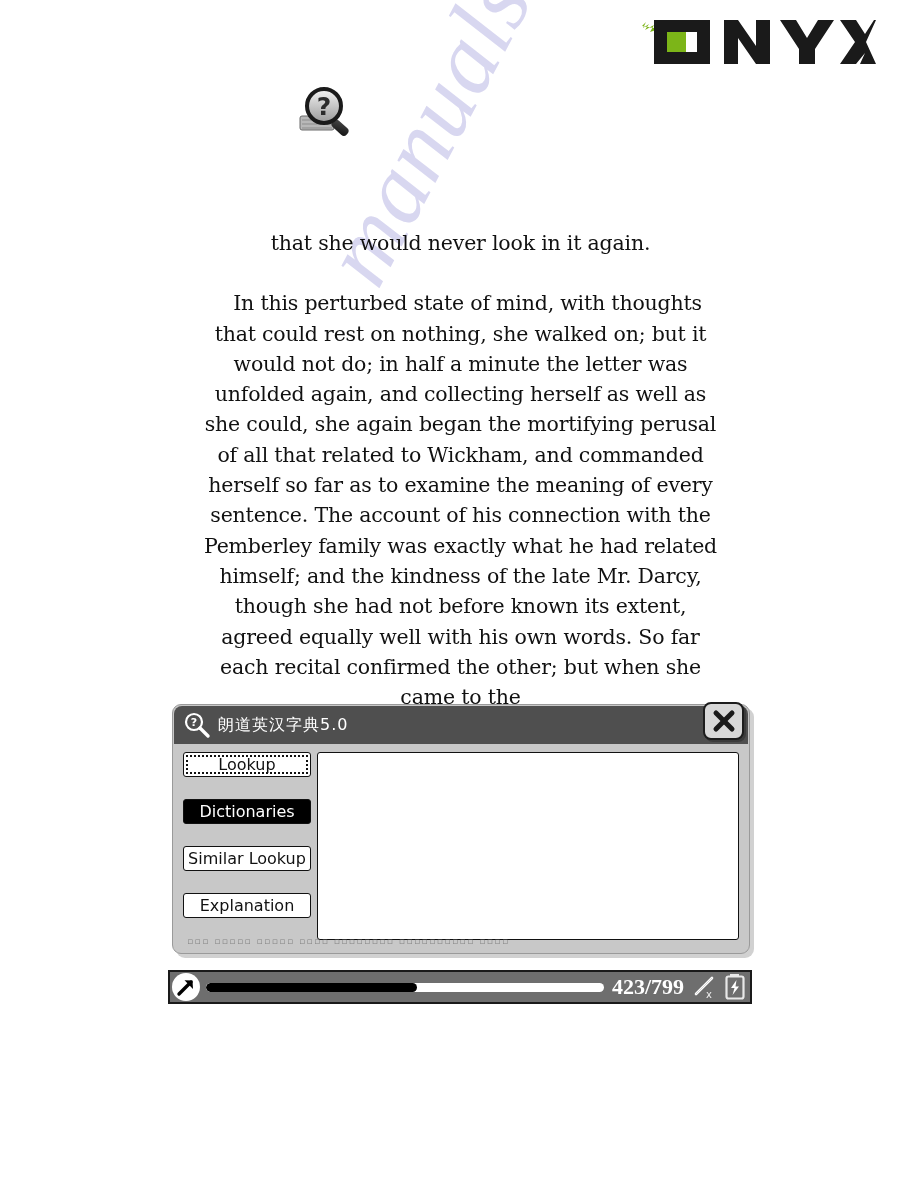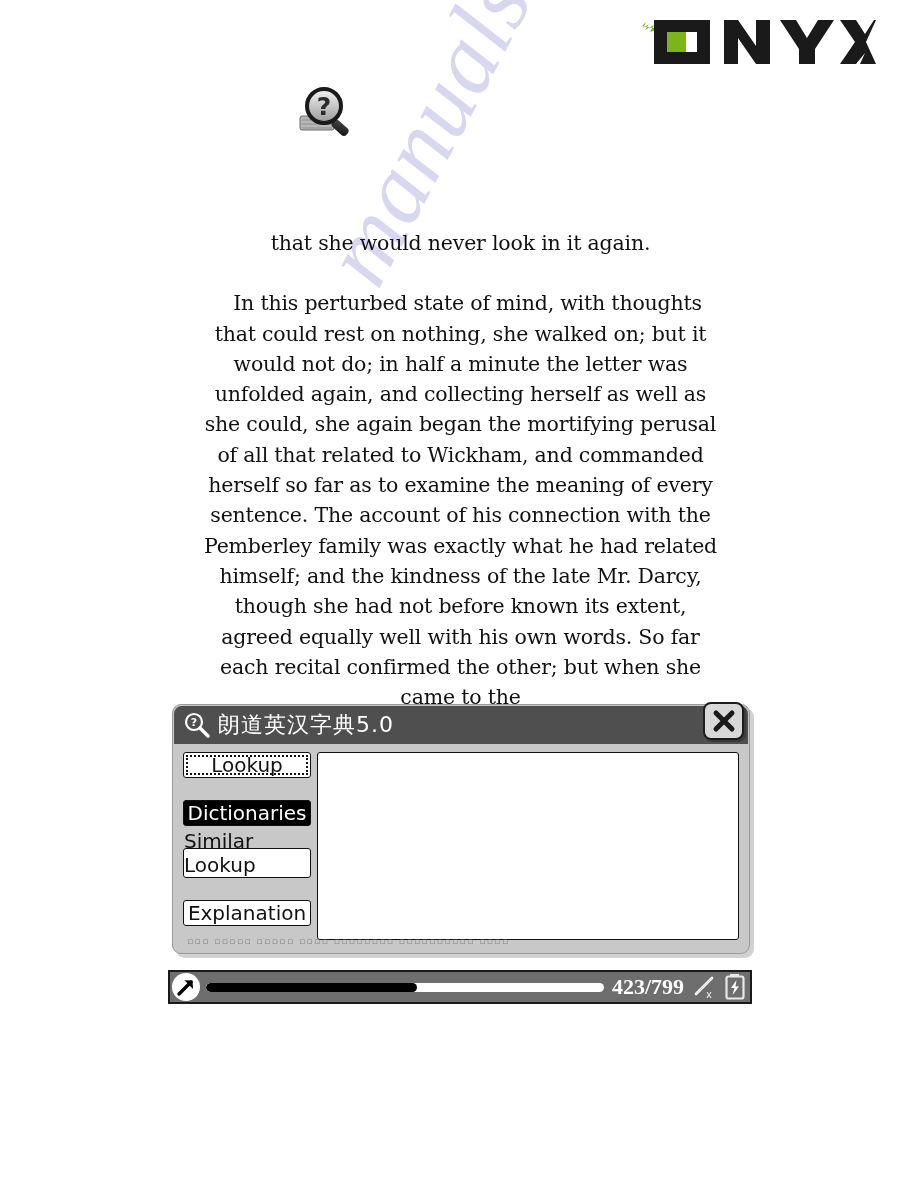--- a/index.html
+++ b/index.html
@@ -85,21 +85,21 @@
     background:#4f4f4f;
     border-top-left-radius:8px;
     border-top-right-radius:8px;
     display:flex;align-items:center;
     padding-left:8px;
     box-sizing:border-box;
   }
   .dict-title-icon{width:30px;height:28px;flex:0 0 auto;margin-right:6px;}
   .dict-title-text{
     color:#ffffff;
-    font-size:22px;
+    font-size:16px;
     font-family:"DejaVu Sans","Liberation Sans",sans-serif;
     letter-spacing:1px;
     line-height:1;
   }
   .dict-close{
     position:absolute;
     right:4px; top:-4px;
     width:41px;height:38px;
     background:#d8d8d8;
     border:2px solid #1d1d1d;
@@ -120,22 +120,22 @@
     flex:0 0 auto;
     display:flex;flex-direction:column;
     justify-content:flex-start;
   }
   .dict-tab{
     height:30px;
     margin-bottom:22px;
     background:#ffffff;
     border:1.5px solid #111111;
     border-radius:3px;
-    display:flex;align-items:flex-end;justify-content:center;
-    font-size:20px;
+    display:flex;align-items:center;justify-content:center;
+    font-size:16px;
     color:#111111;
     box-sizing:border-box;
     font-family:"DejaVu Sans","Liberation Sans",sans-serif;
   }
   .dict-tab.focused{
     outline:2px dotted #111;
     outline-offset:-5px;
   }
   .dict-tab.selected{
     background:#000000;

